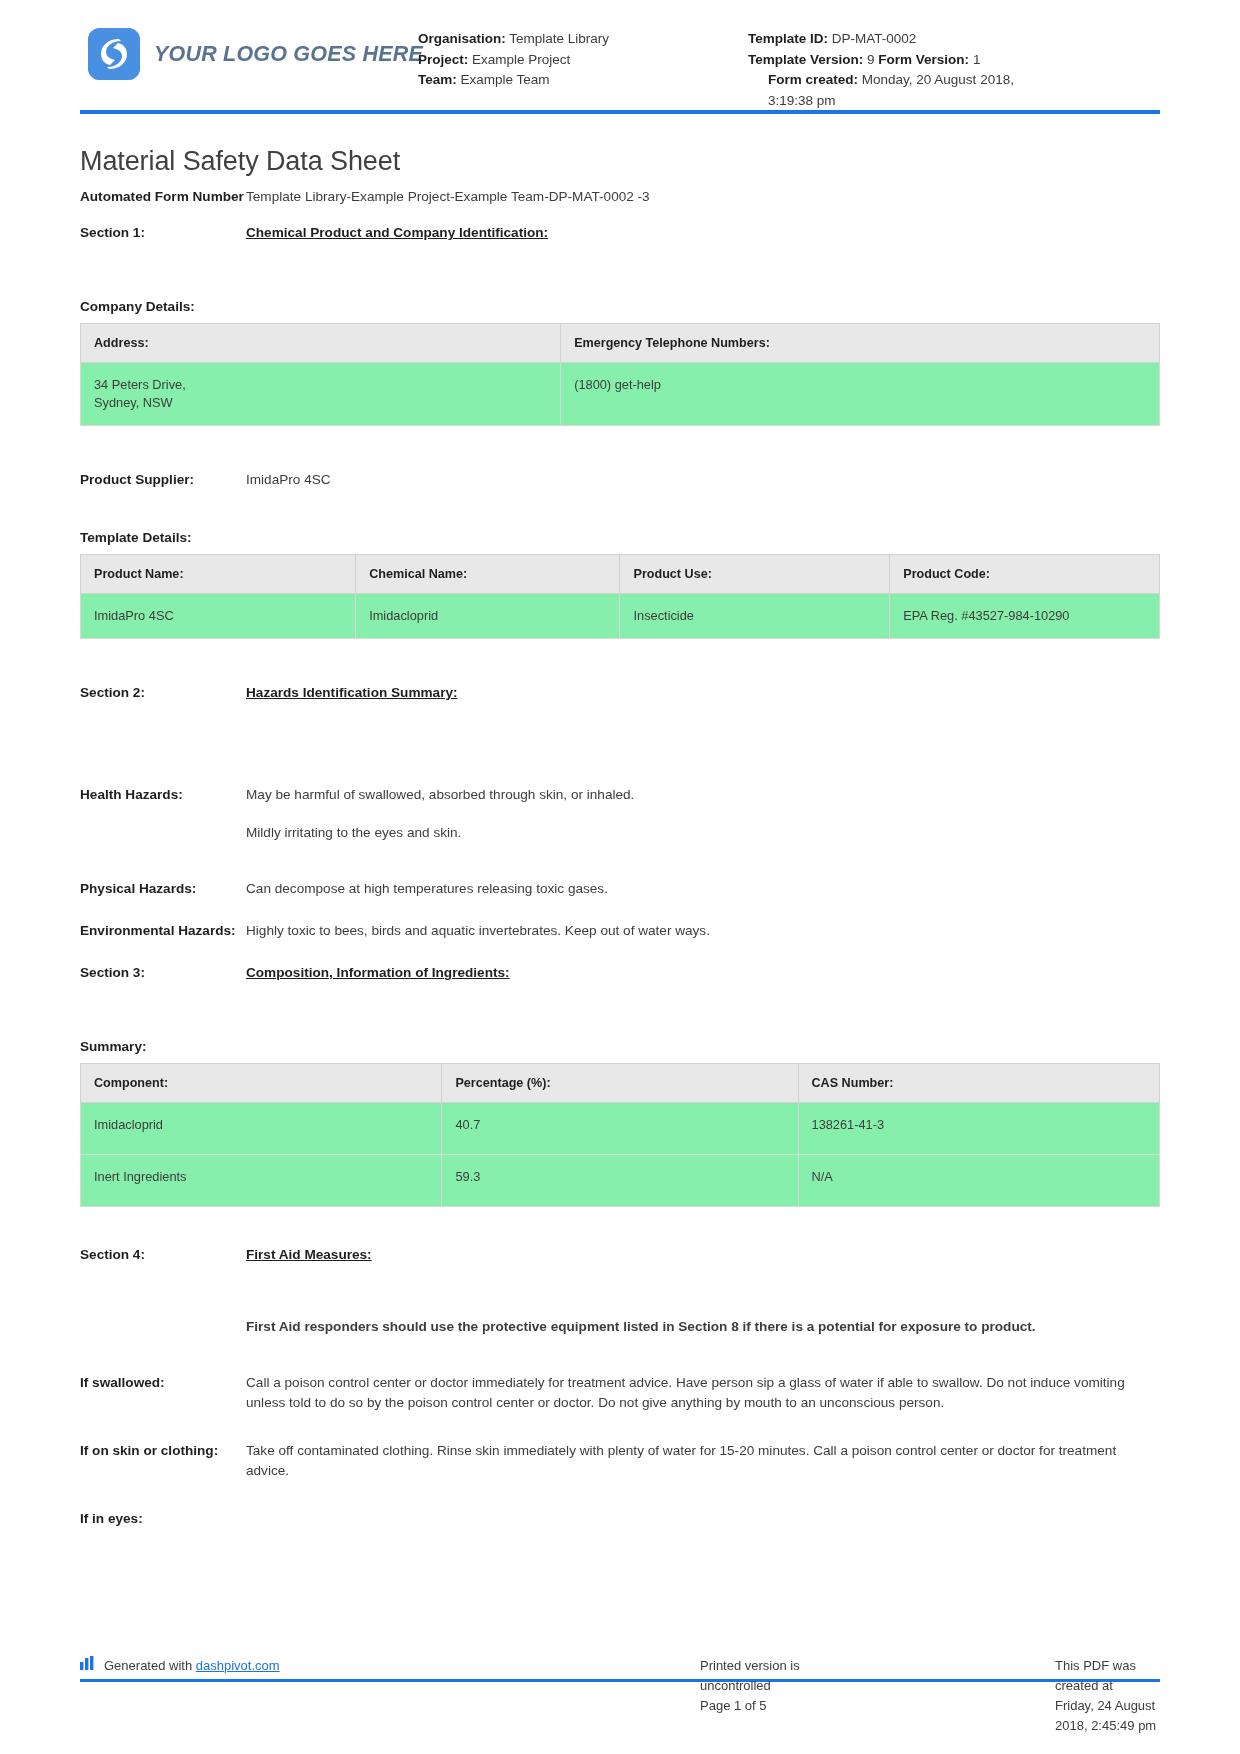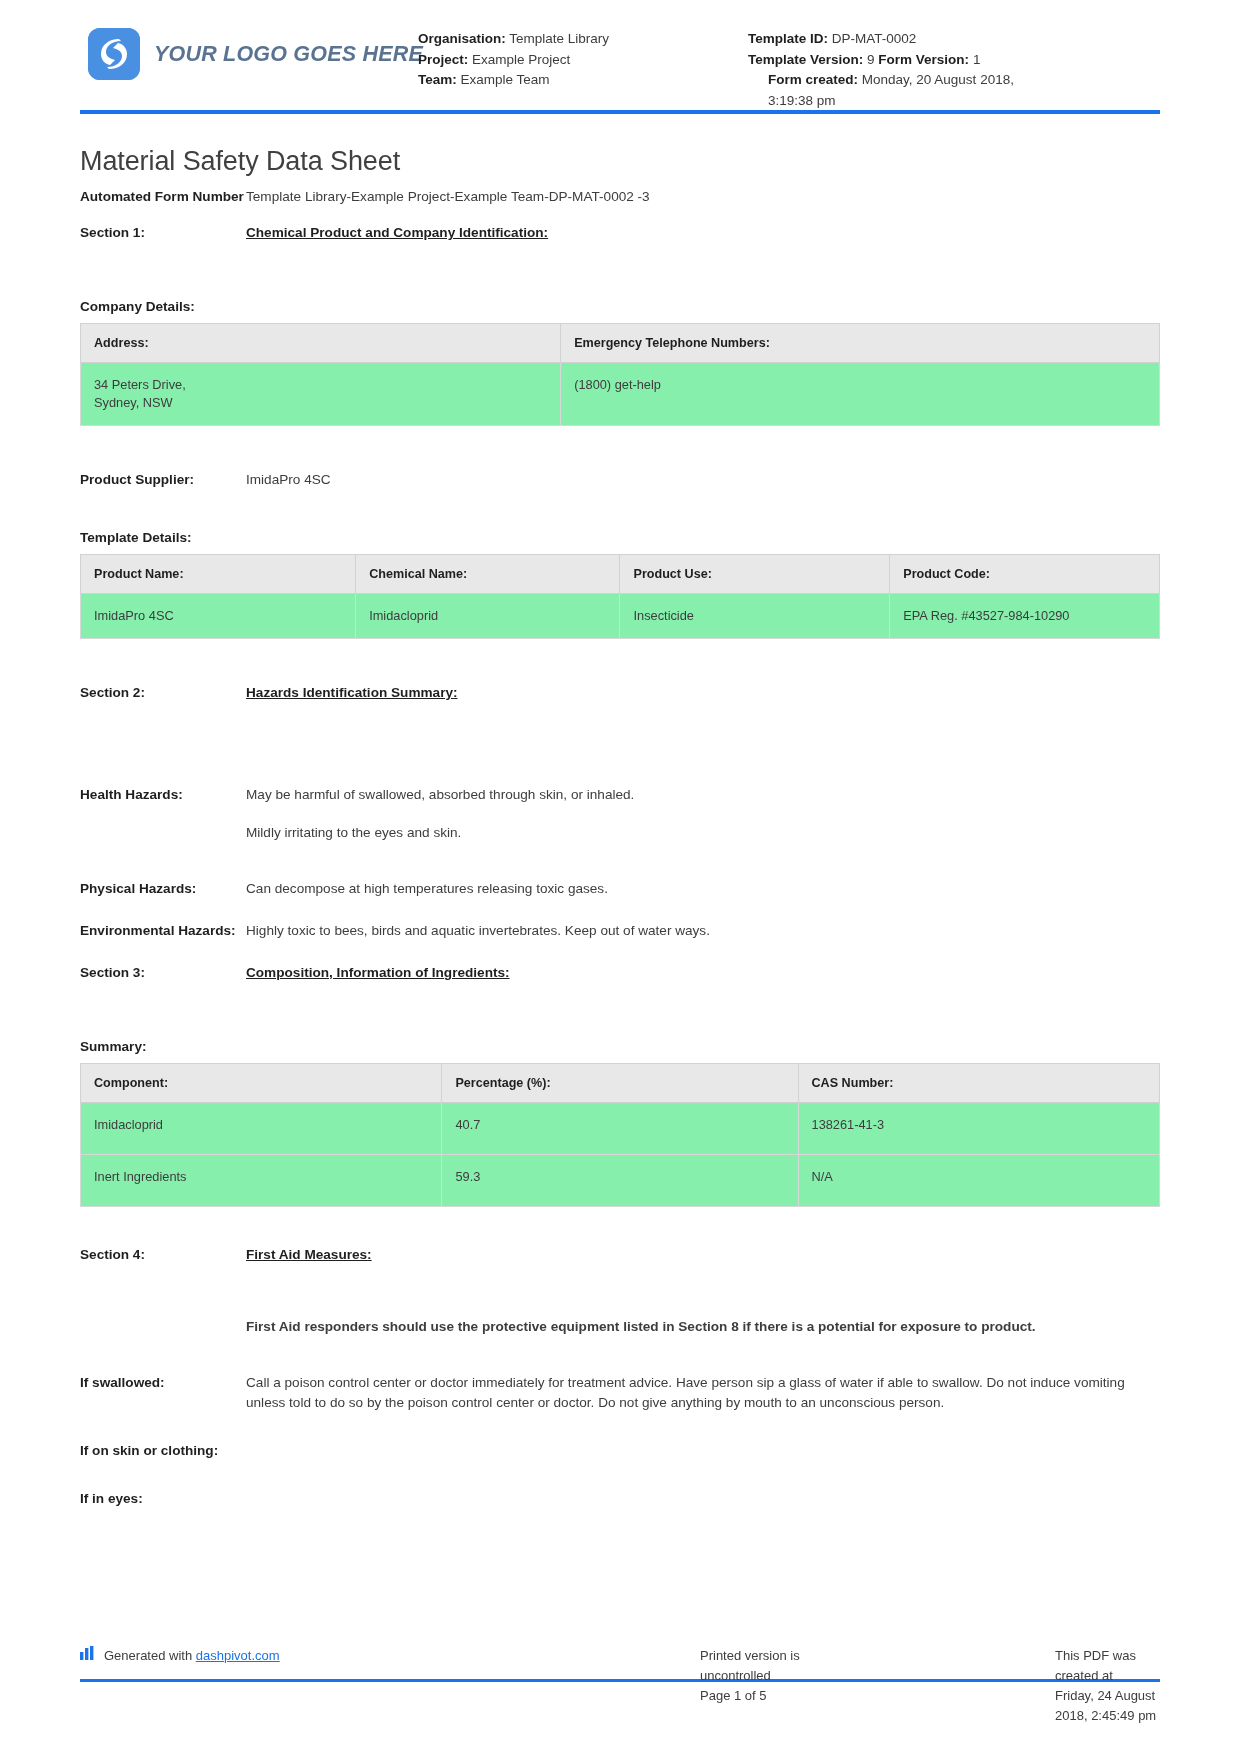--- a/index.html
+++ b/index.html
@@ -169,21 +169,21 @@
     left: 80px;
     right: 80px;
     bottom: 72px;
     height: 3px;
     background: #1a73e8;
   }
   .footer {
     position: absolute;
     left: 80px;
     right: 80px;
-    bottom: 28px;
+    bottom: 18px;
     display: flex;
     font-size: 13px;
     color: #3d3d3d;
     line-height: 20px;
   }
   .footer .fcol { flex: 1 1 33.33%; }
   .footer .fcol.mid { padding-left: 260px; }
   .footer .fcol.right { padding-left: 255px; }
   .gen-line { display: flex; align-items: center; }
   .bars { display: inline-block; margin-right: 7px; }
@@ -410,20 +410,21 @@
 
     <div class="row">
       <div class="label">If swallowed:</div>
       <div class="value">Call a poison control center or doctor immediately for treatment advice. Have person sip a glass of water if able to swallow. Do not induce vomiting unless told to do so by the poison control center or doctor. Do not give anything by mouth to an unconscious person.</div>
     </div>
 
     <div class="spacer-22"></div>
 
     <div class="row">
       <div class="label">If on skin or clothing:</div>
+      <div class="value">Take off contaminated clothing. Rinse skin immediately with plenty of water for 15-20 minutes. Call a poison control center or doctor for treatment advice.</div>
     </div>
 
     <div class="spacer-22"></div>
 
     <div class="row">
       <div class="label">If in eyes:</div>
       <div class="value"></div>
     </div>
 
   </div>

